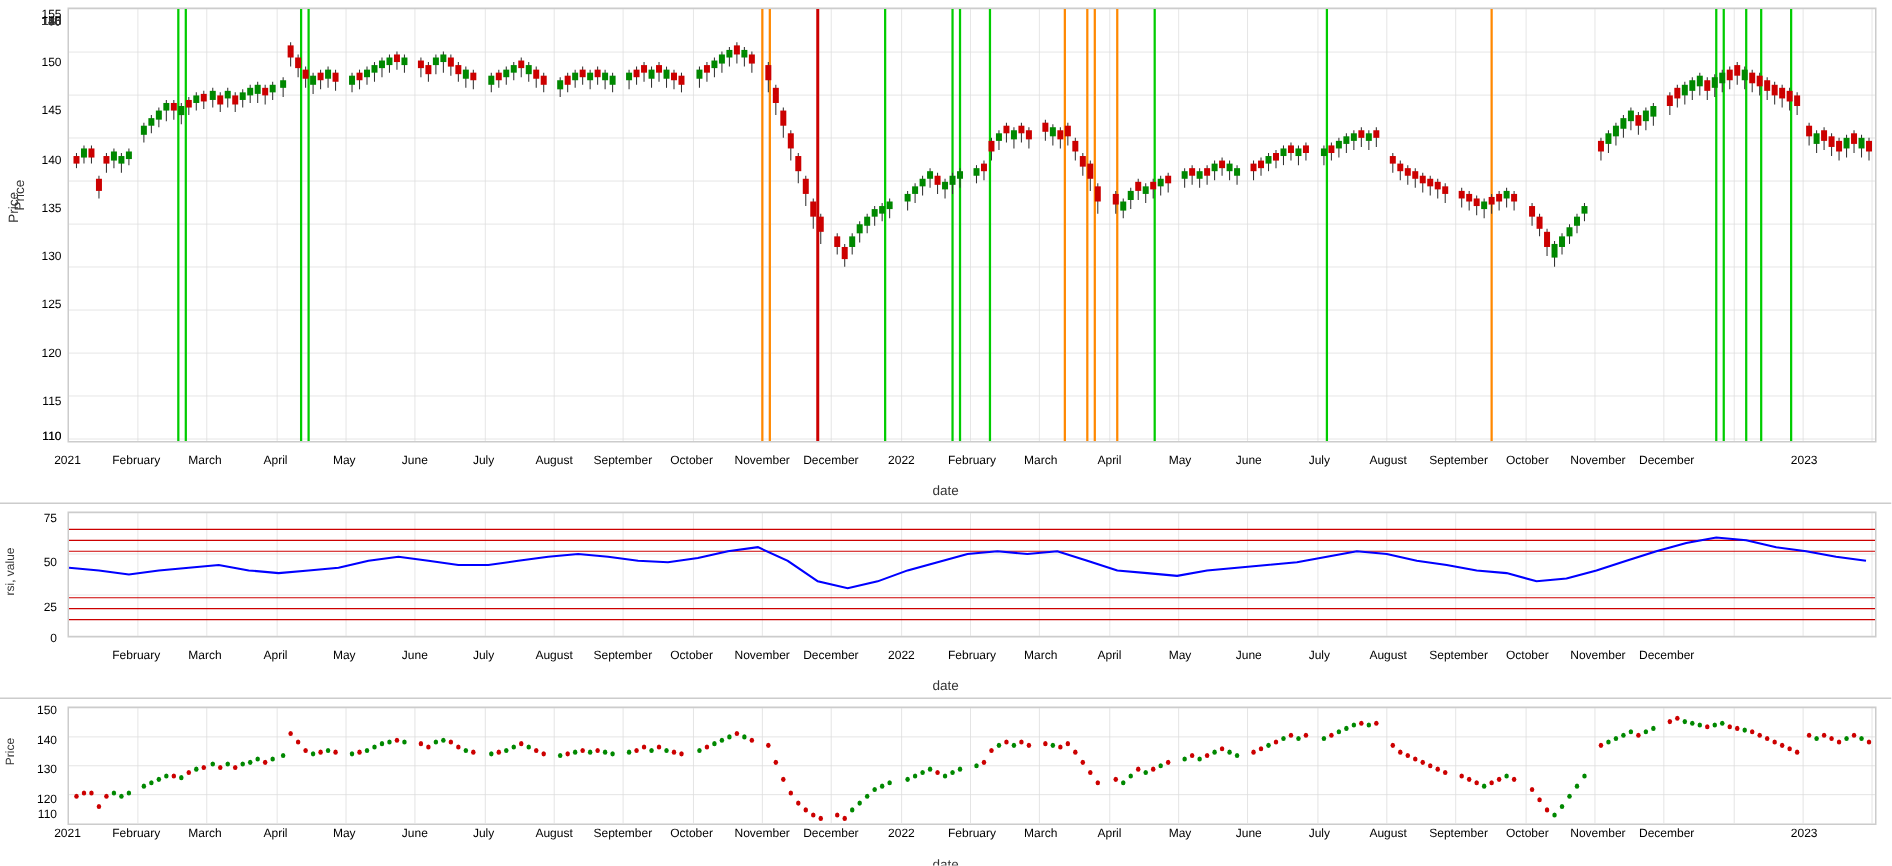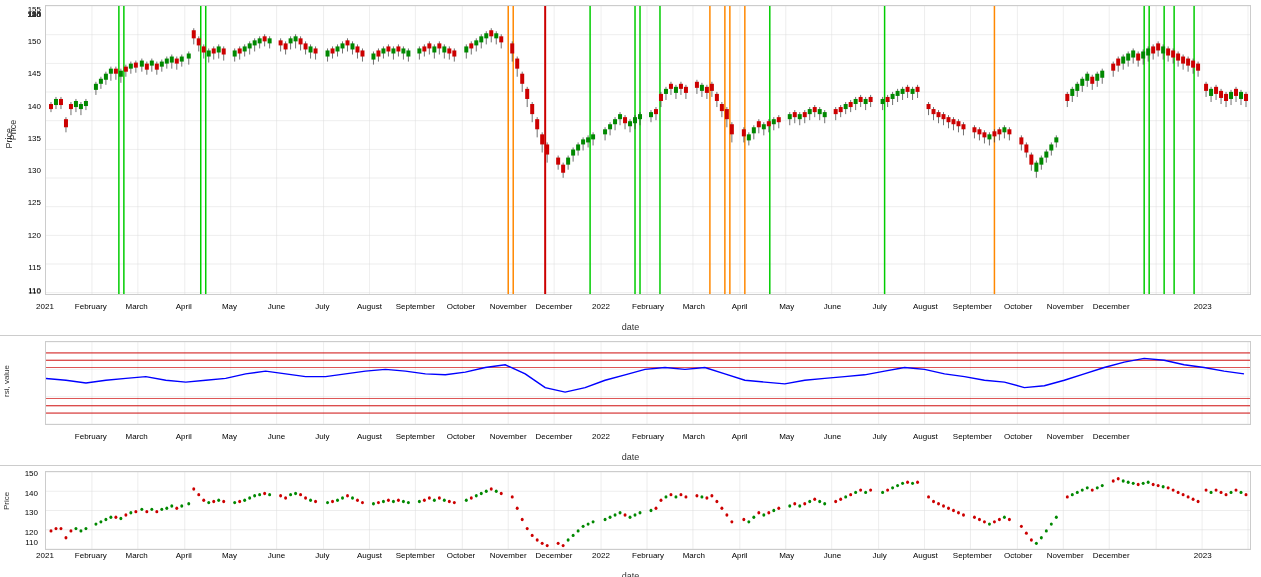--- a/index.html
+++ b/index.html
@@ -658,20 +658,26 @@
       <span style="position:absolute; top:66.7%; right:2px; font-size:8px;">125</span>
       <span style="position:absolute; top:77.8%; right:2px; font-size:8px;">120</span>
       <span style="position:absolute; top:88.9%; right:2px; font-size:8px;">115</span>
       <span style="position:absolute; bottom:0; right:2px; font-size:8px;">110</span>
     </div>
   </div>
 
   <div class="chart-panel chart-panel-2">
     <div style="position:absolute; left:2px; top:50%; writing-mode:vertical-rl; text-orientation:mixed; transform:rotate(180deg) translateY(50%); font-size:8px; color:#333; top:45px; left:2px; white-space:nowrap;">rsi, value</div>
 
+    <div style="position:absolute; top:5px; left:0; width:40px; bottom:35px;">
+      <span style="position:absolute; top:0; right:2px; font-size:8px;">75</span>
+      <span style="position:absolute; top:33%; right:2px; font-size:8px;">50</span>
+      <span style="position:absolute; top:66%; right:2px; font-size:8px;">25</span>
+      <span style="position:absolute; bottom:0; right:2px; font-size:8px;">0</span>
+    </div>
     <div class="chart-area">
       <svg class="chart-svg" viewBox="0 0 1206 90" preserveAspectRatio="none">
 
         <line x1="0" y1="0" x2="1206" y2="0" stroke="#ddd" stroke-width="0.5"></line>
         <line x1="0" y1="30" x2="1206" y2="30" stroke="#ddd" stroke-width="0.5"></line>
         <line x1="0" y1="60" x2="1206" y2="60" stroke="#ddd" stroke-width="0.5"></line>
         <line x1="0" y1="90" x2="1206" y2="90" stroke="#ddd" stroke-width="0.5"></line>
 
         <line x1="46" y1="0" x2="46" y2="90" stroke="#ddd" stroke-width="0.5"></line>
         <line x1="92" y1="0" x2="92" y2="90" stroke="#ddd" stroke-width="0.5"></line>

